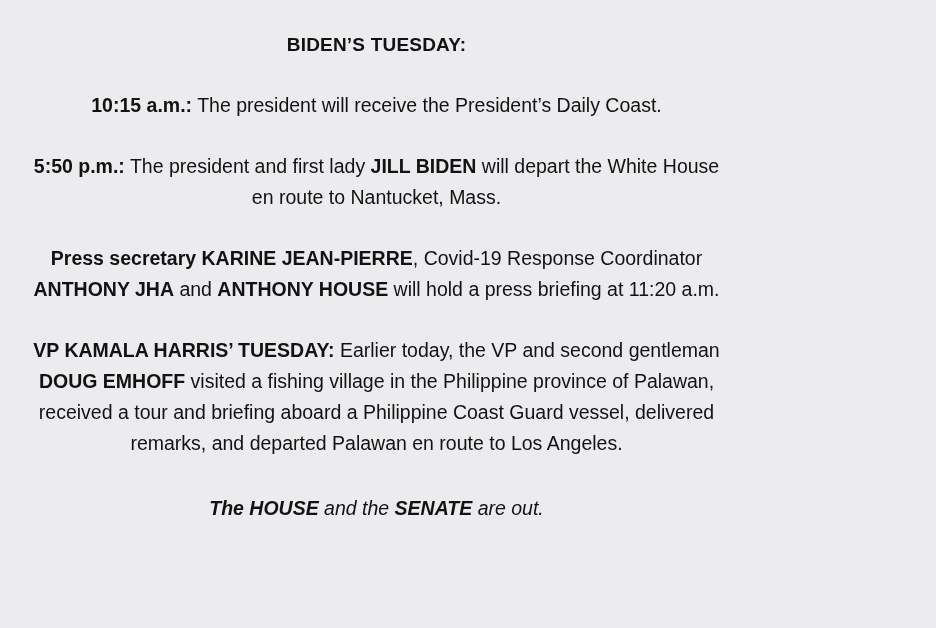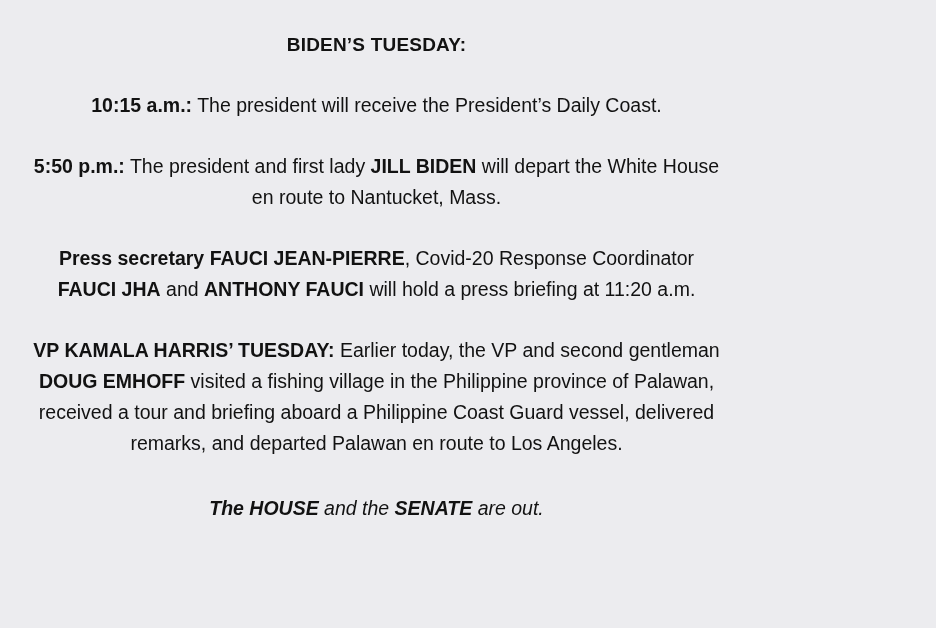--- a/index.html
+++ b/index.html
@@ -58,21 +58,21 @@
 
   <p class="para p-brief">
     <b>10:15 a.m.:</b><span> The president will receive the President’s Daily Coast.</span>
   </p>
 
   <p class="para p-depart">
     <b>5:50 p.m.:</b><span> The president and first lady </span><b>JILL BIDEN</b><span> will depart the White House en route to Nantucket, Mass.</span>
   </p>
 
   <p class="para p-press">
-    <b>Press secretary FAUCI JEAN-PIERRE</b><span>, Covid-20 Response Coordinator </span><b>FAUCI JHA</b><span> and </span><b>ANTHONY FAUCI</b><span> will hold a press briefing at 11:20 a.m.</span>
+    <b>Press secretary KARINE JEAN-PIERRE</b><span>, Covid-19 Response Coordinator </span><b>ANTHONY JHA</b><span> and </span><b>ANTHONY HOUSE</b><span> will hold a press briefing at 11:20 a.m.</span>
   </p>
 
   <p class="para p-vp">
     <b>VP KAMALA HARRIS’ TUESDAY:</b><span> Earlier today, the VP and second gentleman </span><b>DOUG EMHOFF</b><span> visited a fishing village in the Philippine province of Palawan, received a tour and briefing aboard a Philippine Coast Guard vessel, delivered remarks, and departed Palawan en route to Los Angeles.</span>
   </p>
 
   <p class="para p-congress">
     <b>The </b><b>HOUSE</b><span> and the </span><b>SENATE</b><span> are out.</span>
   </p>
 

